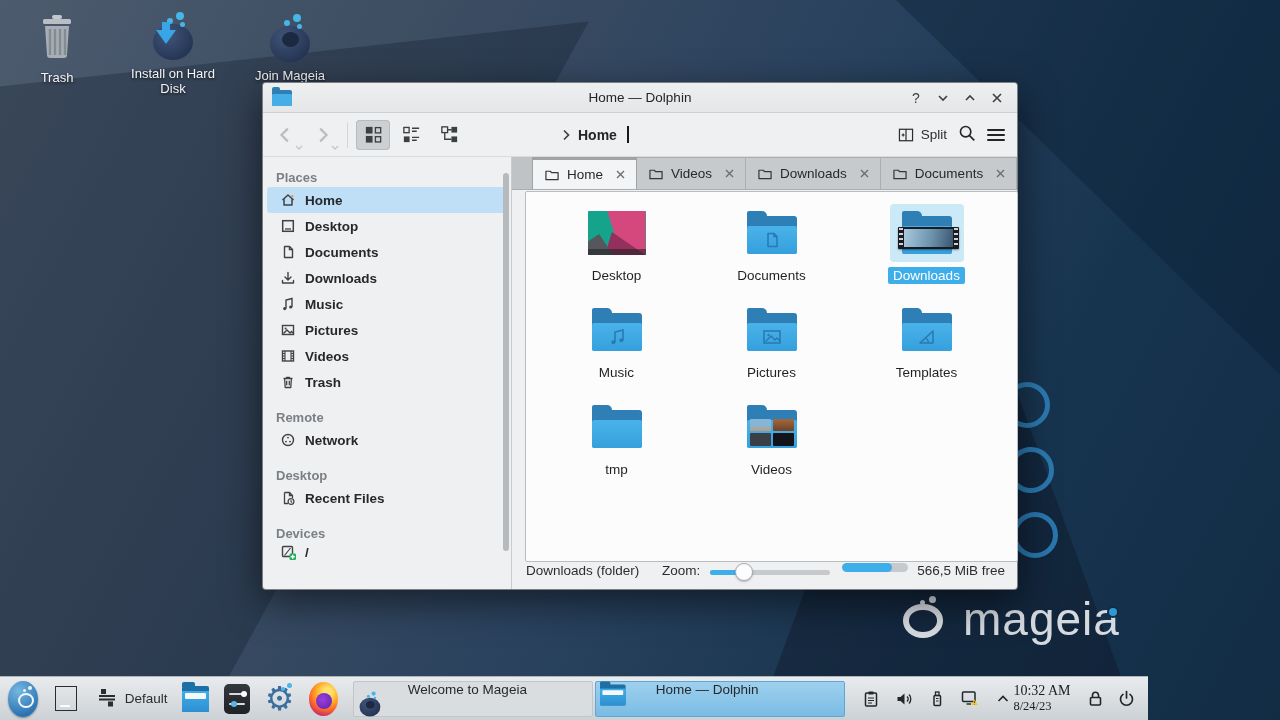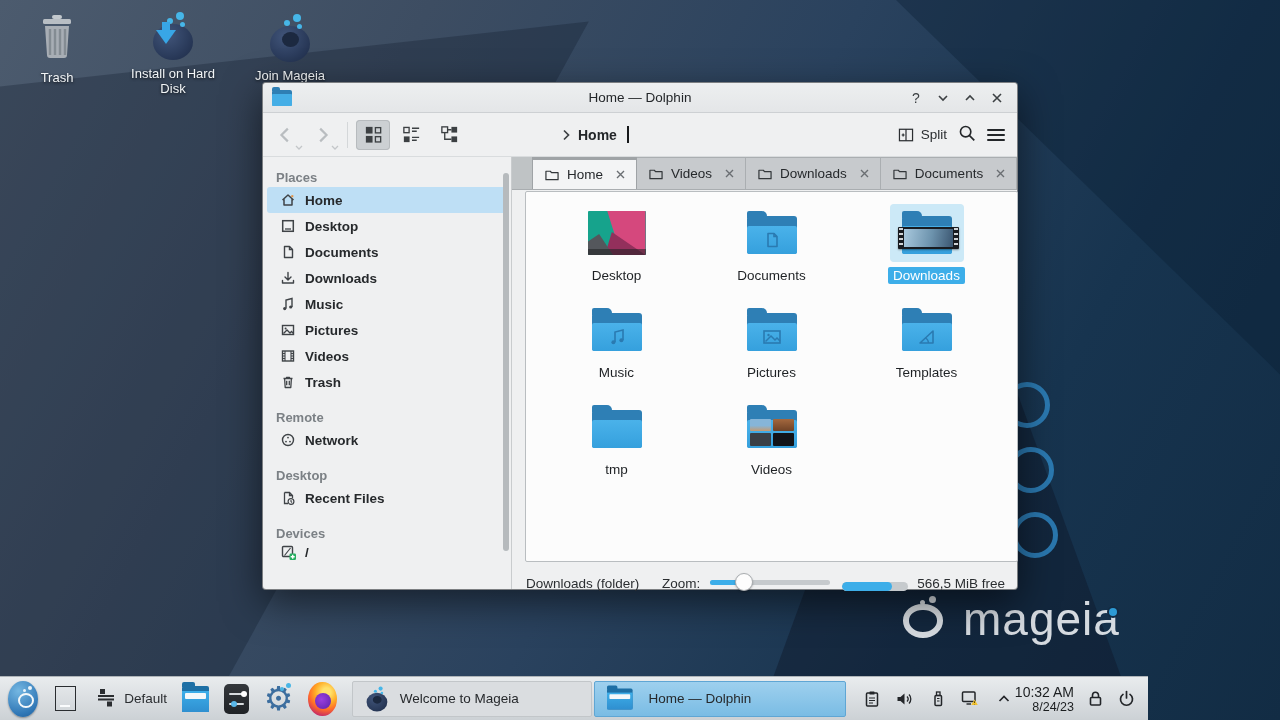--- a/index.html
+++ b/index.html
@@ -128,21 +128,21 @@
   .film .perf { position:absolute; top:1px; bottom:1px; width:4px;
                 background:repeating-linear-gradient(180deg,#cfd3d6 0 2px,transparent 2px 5px); }
   .film .pl { left:1px; } .film .pr { right:1px; }
   .vids { position:absolute; inset:14px 5px 4px; display:grid; grid-template-columns:1fr 1fr; gap:2px; }
   .vids i { border-radius:1px; }
   .vids .v1 { background:linear-gradient(#86b5d8 55%,#c59a70); }
   .vids .v2 { background:linear-gradient(#a4683e,#6f4226); }
   .vids .v3 { background:#3a3f45; }
   .vids .v4 { background:#121419; }
 
-  #statusbar { position:absolute; left:0; right:0; top:406px; height:28px; display:flex; align-items:flex-end;
+  #statusbar { position:absolute; left:0; right:0; top:406px; height:28px; display:flex; align-items:flex-start;
                padding:0 12px 0 14px; font-size:13.5px; color:#2b2e31; }
   #statusbar .sp { flex:1; }
   .zslider { position:relative; width:120px; height:18px; margin-left:10px; }
   .zslider .track { position:absolute; left:0; right:0; top:7px; height:5px; border-radius:2.5px; background:#c6cacd; }
   .zslider .zfill { position:absolute; left:0; top:7px; height:5px; border-radius:2.5px; background:#3daee9; }
   .zslider .knob { position:absolute; top:0; width:18px; height:18px; border-radius:50%; background:#fdfdfd;
                    border:1px solid #a9adb0; box-shadow:0 1px 2px rgba(0,0,0,.25); left:calc(28% - 9px); }
   .cap { width:66px; height:9px; border-radius:4.5px; background:#c6cacd; overflow:hidden; margin:0 9px 0 12px; }
   .cap .fill { height:100%; background:#3daee9; border-radius:4.5px; }
 
@@ -173,27 +173,27 @@
   .slid .k1 { width:6px; height:6px; border-radius:50%; background:#fff; left:17px; top:7px; }
   .slid .k2 { width:6px; height:6px; border-radius:50%; background:#59b7e8; left:7px; top:17px; }
   .gear { width:34px; height:34px; position:relative; color:#3c6e9f; font-size:33px; line-height:34px; text-align:center; }
   .gear .gb { position:absolute; border-radius:50%; background:#49b6e6; }
   .gear .g1 { width:5px; height:5px; right:2px; top:1px; }
   .gear .g2 { width:4px; height:4px; right:9px; top:5px; }
   .ffx { width:34px; height:34px; border-radius:50%; position:relative; overflow:hidden;
          background:radial-gradient(circle at 64% 30%,#ffe06a 0 14%,#ffab24 38%,#ff6a2a 58%,#c42a67 82%,#7c22a3 100%); }
   .ffx::after { content:""; position:absolute; left:7px; top:11px; width:16px; height:16px; border-radius:50%;
                 background:radial-gradient(circle at 40% 40%,#9a3fe0,#5c21a9); }
-  .task { height:36px; display:flex; align-items:center; gap:9px; padding:0 12px; margin-left:15px;
+  .task { height:36px; display:flex; align-items:flex-start; gap:24px; padding:0 4px; margin-left:15px;
           background:#dadde0; border:1px solid #c2c6c9; border-radius:2px; font-size:13.5px; color:#26292c; }
   .task.active { background:linear-gradient(#9ed0ee,#7abce4); border-color:#5fa6d4; }
   .task .cauldron { transform:scale(.52); transform-origin:left center; width:26px; height:44px; }
   .tray { display:flex; align-items:center; gap:13px; margin-left:16px; }
   .trayic { position:relative; width:20px; height:20px; display:flex; align-items:center; justify-content:center; }
-  .clock { text-align:right; color:#1b1e20; width:72px; }
+  .clock { text-align:left; color:#1b1e20; width:72px;font-family:Liberation Serif, serif; }
   .clock .t { font-size:14px; }
   .clock .d { font-size:12.5px; }
   .endic { margin-left:12px; }
   .endic:last-child { margin-right:12px; }
 </style>
 </head>
 <body>
 
 <div id="desktop">
   <div class="wedge wedge1"></div>

